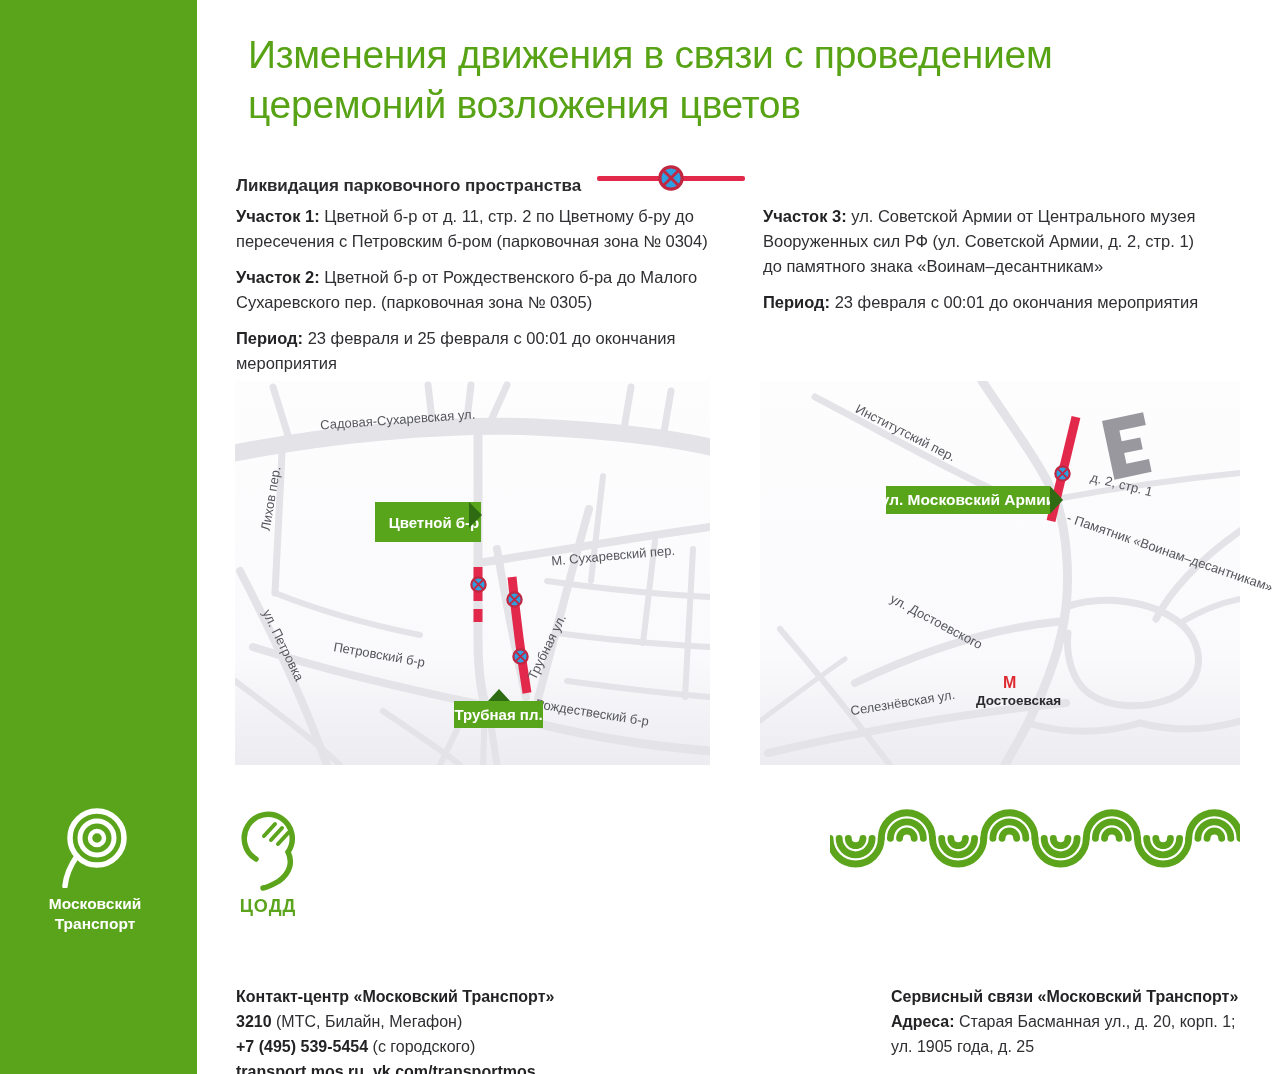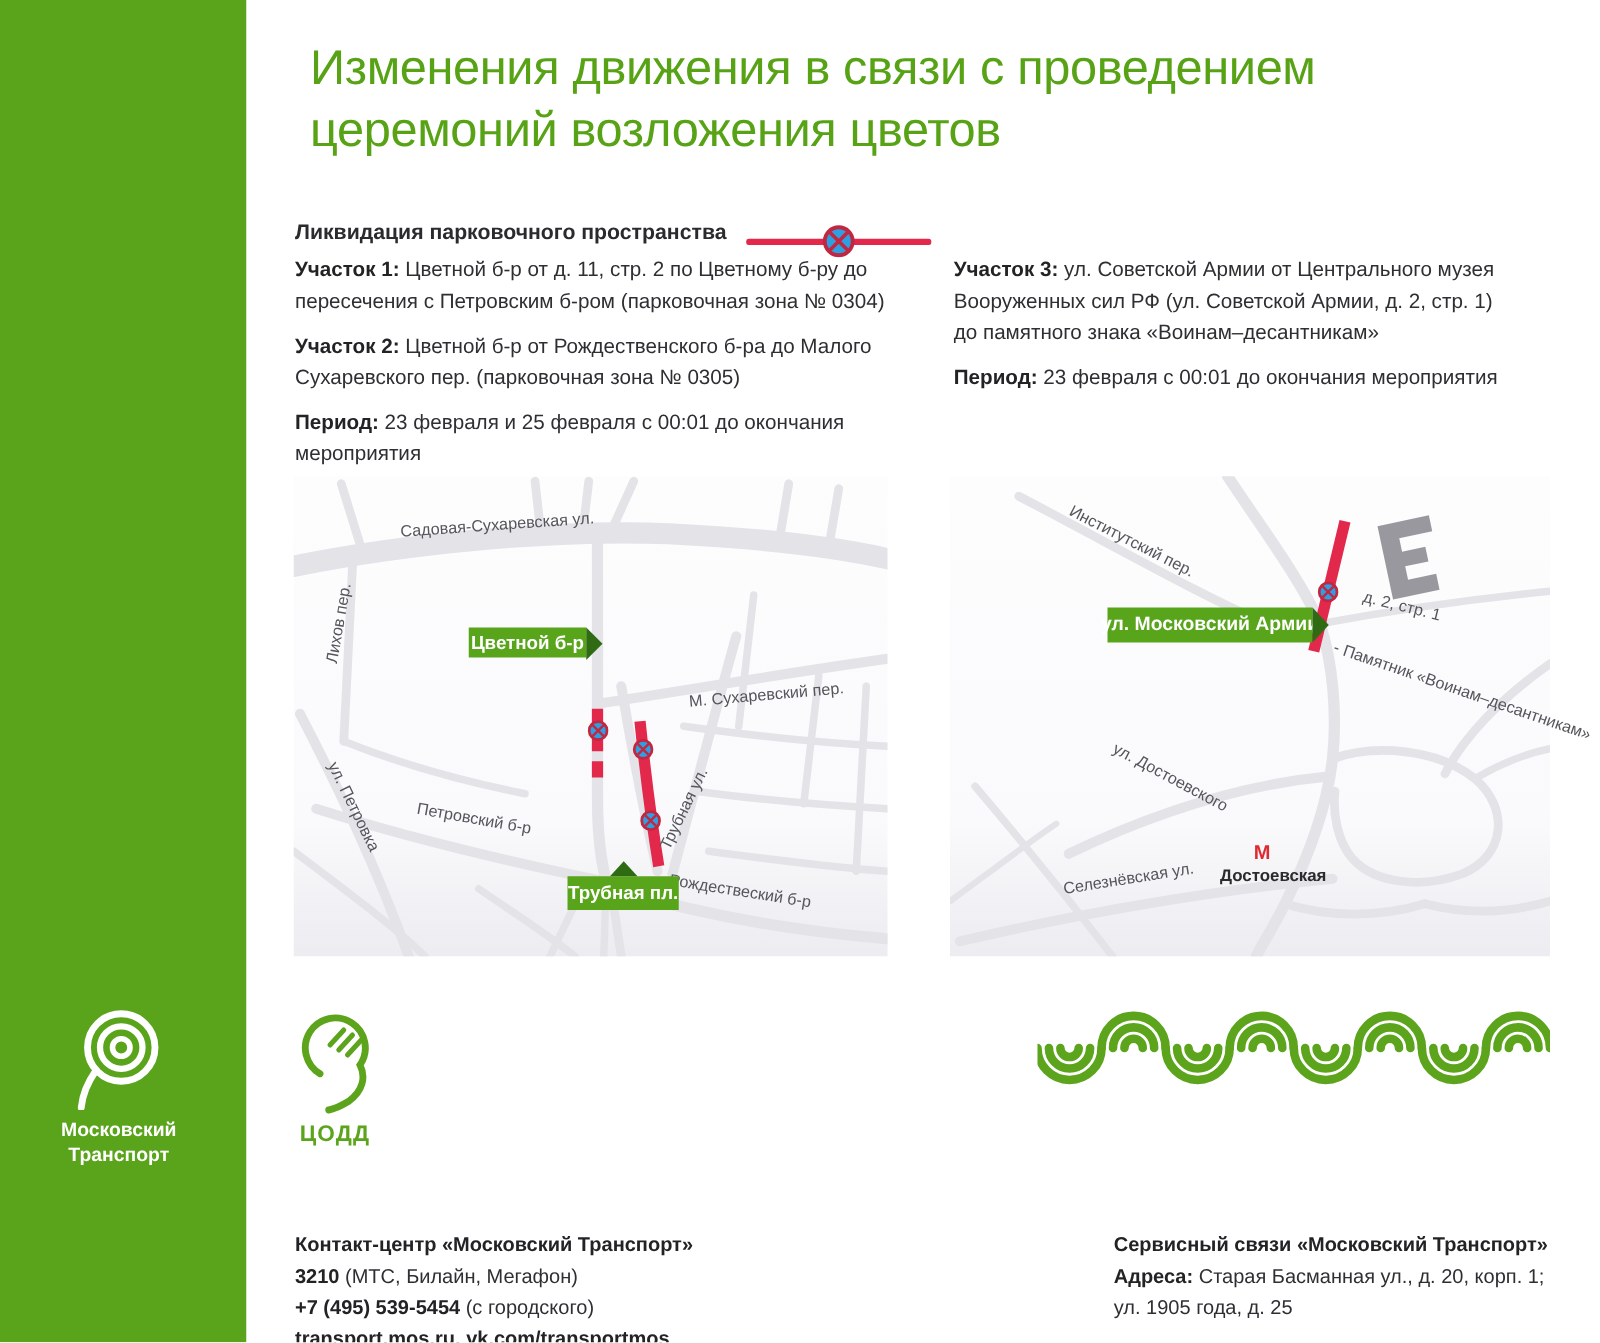--- a/index.html
+++ b/index.html
@@ -3,21 +3,21 @@
 <meta charset="utf-8">
 <style>
   html,body{margin:0;padding:0;background:#fff;}
   #page{position:relative;width:1280px;height:1074px;background:#ffffff;overflow:hidden;
         font-family:"Liberation Sans","DejaVu Sans",sans-serif;color:#2f2f33;}
   #stripe{position:absolute;left:0;top:0;width:197px;height:1074px;background:#5aa41b;}
   
   #title{position:absolute;left:236px;top:30px;width:1010px;font-size:39px;font-weight:normal;
          color:#57a315;line-height:50px;letter-spacing:-0.3px;margin-left:12px;}
   
-  #legend{position:absolute;left:236px;top:176px;display:flex;align-items:flex-end;gap:16px;}
+  #legend{position:absolute;left:236px;top:176px;display:flex;align-items:flex-start;gap:16px;}
   #legend .lg-label{font-size:17px;font-weight:bold;color:#2b2b2e;}
   .legend-line{position:relative;width:148px;height:5px;background:#e2294b;border-radius:2px;}
   .sign{position:absolute;display:block;}
   .sign svg{display:block;width:100%;height:100%;}
   .sign-legend{width:26px;height:26px;left:calc(50% - 13px);top:-11px;}
   .sign-map{width:17px;height:17px;}
   
   .col{position:absolute;top:204px;font-size:16.5px;line-height:25px;color:#2f2f33;}
   #col-left{left:236px;width:478px;}
   #col-right{left:763px;width:440px;}
@@ -43,21 +43,21 @@
   .rl-dost{left:135px;top:210px;transform:rotate(28deg);transform-origin:left top;}
   .rl-selezn{left:90px;top:314px;transform:rotate(-9deg);}
   .rl-d2{left:330px;top:96px;font-size:10px;transform:rotate(14deg);}
   .rl-monument{left:310px;top:129px;font-size:10.5px;transform:rotate(19deg);transform-origin:left top;}
   .rl-metro-m{position:absolute;left:243px;top:293px;color:#dd2b31;font-weight:bold;font-size:16px;}
   .rl-metro-name{position:absolute;left:216px;top:312px;font-size:13.5px;font-weight:bold;color:#2b2b2e;white-space:nowrap;}
   
   .tag{position:absolute;background:#58a51c;color:#fff;font-weight:bold;white-space:nowrap;
        display:flex;align-items:center;justify-content:center;}
   .tri{position:absolute;width:0;height:0;}
-  #tag-tsvetnoy{left:140px;top:121px;width:94px;height:24px;font-size:15px;}
+  #tag-tsvetnoy{left:140px;top:121px;width:94px;height:40px;font-size:15px;padding-left:12px;}
   #tri-tsvetnoy{left:234px;top:121px;border-top:13.5px solid transparent;border-bottom:13.5px solid transparent;border-left:13px solid #2e6b13;}
   #tag-trubnaya{left:189px;top:320px;width:89px;height:27px;font-size:15px;margin-left:30px;}
   #tri-trubnaya{left:253px;top:308px;border-left:11px solid transparent;border-right:11px solid transparent;border-bottom:12px solid #2e6b13;}
   #tag-sovetskoy{left:126px;top:105px;width:164px;height:28px;font-size:15.5px;}
   #tri-sovetskoy{left:290px;top:105px;border-top:14px solid transparent;border-bottom:14px solid transparent;border-left:13px solid #2e6b13;}
   
   #mt-logo{position:absolute;left:47px;top:804px;width:96px;text-align:center;}
   #mt-logo .mt-text{margin-top:2px;color:#fff;font-weight:bold;font-size:15.5px;line-height:20px;}
   #codd-logo{position:absolute;left:226px;top:802px;width:84px;text-align:center;}
   #codd-logo .codd-text{margin-top:0;color:#5ba41c;font-weight:bold;font-size:18px;letter-spacing:1px;}

